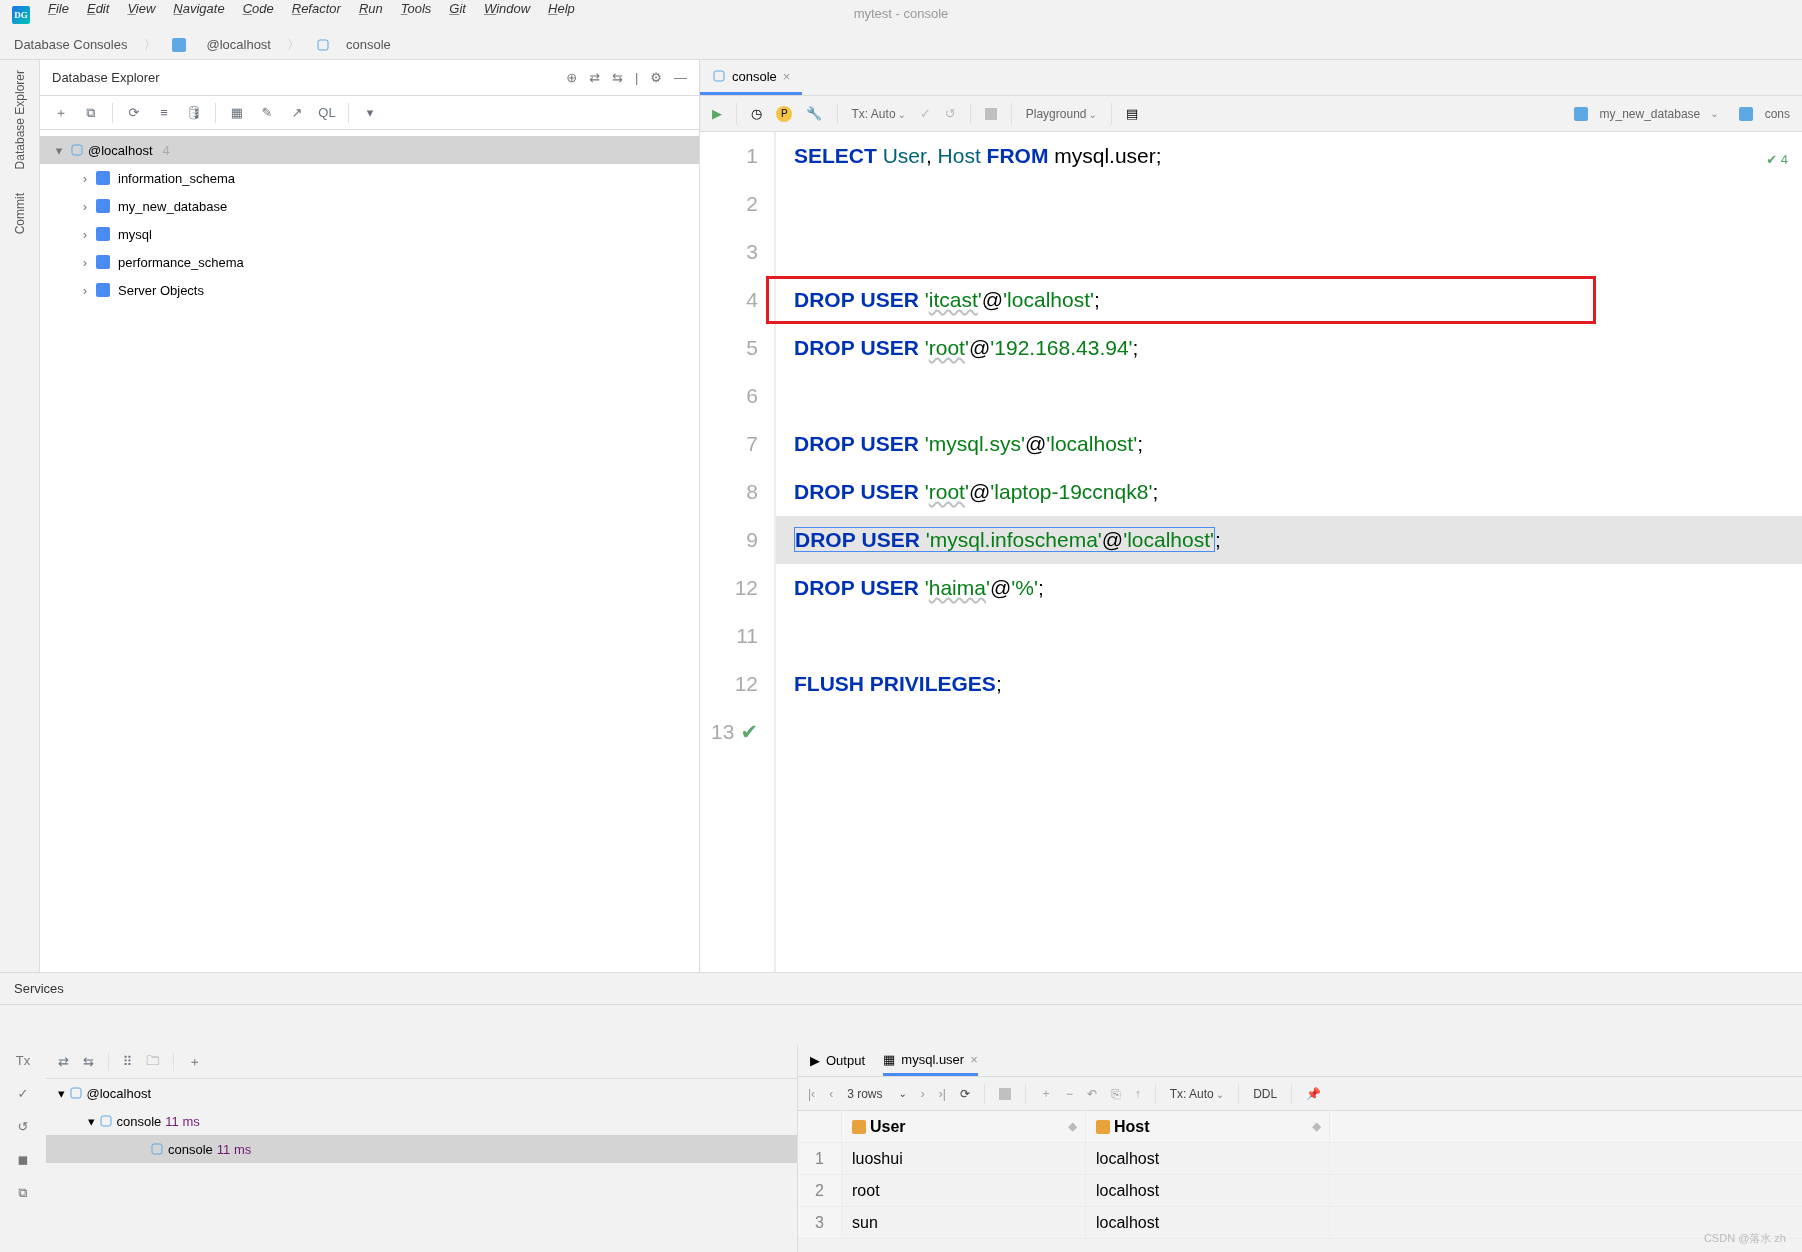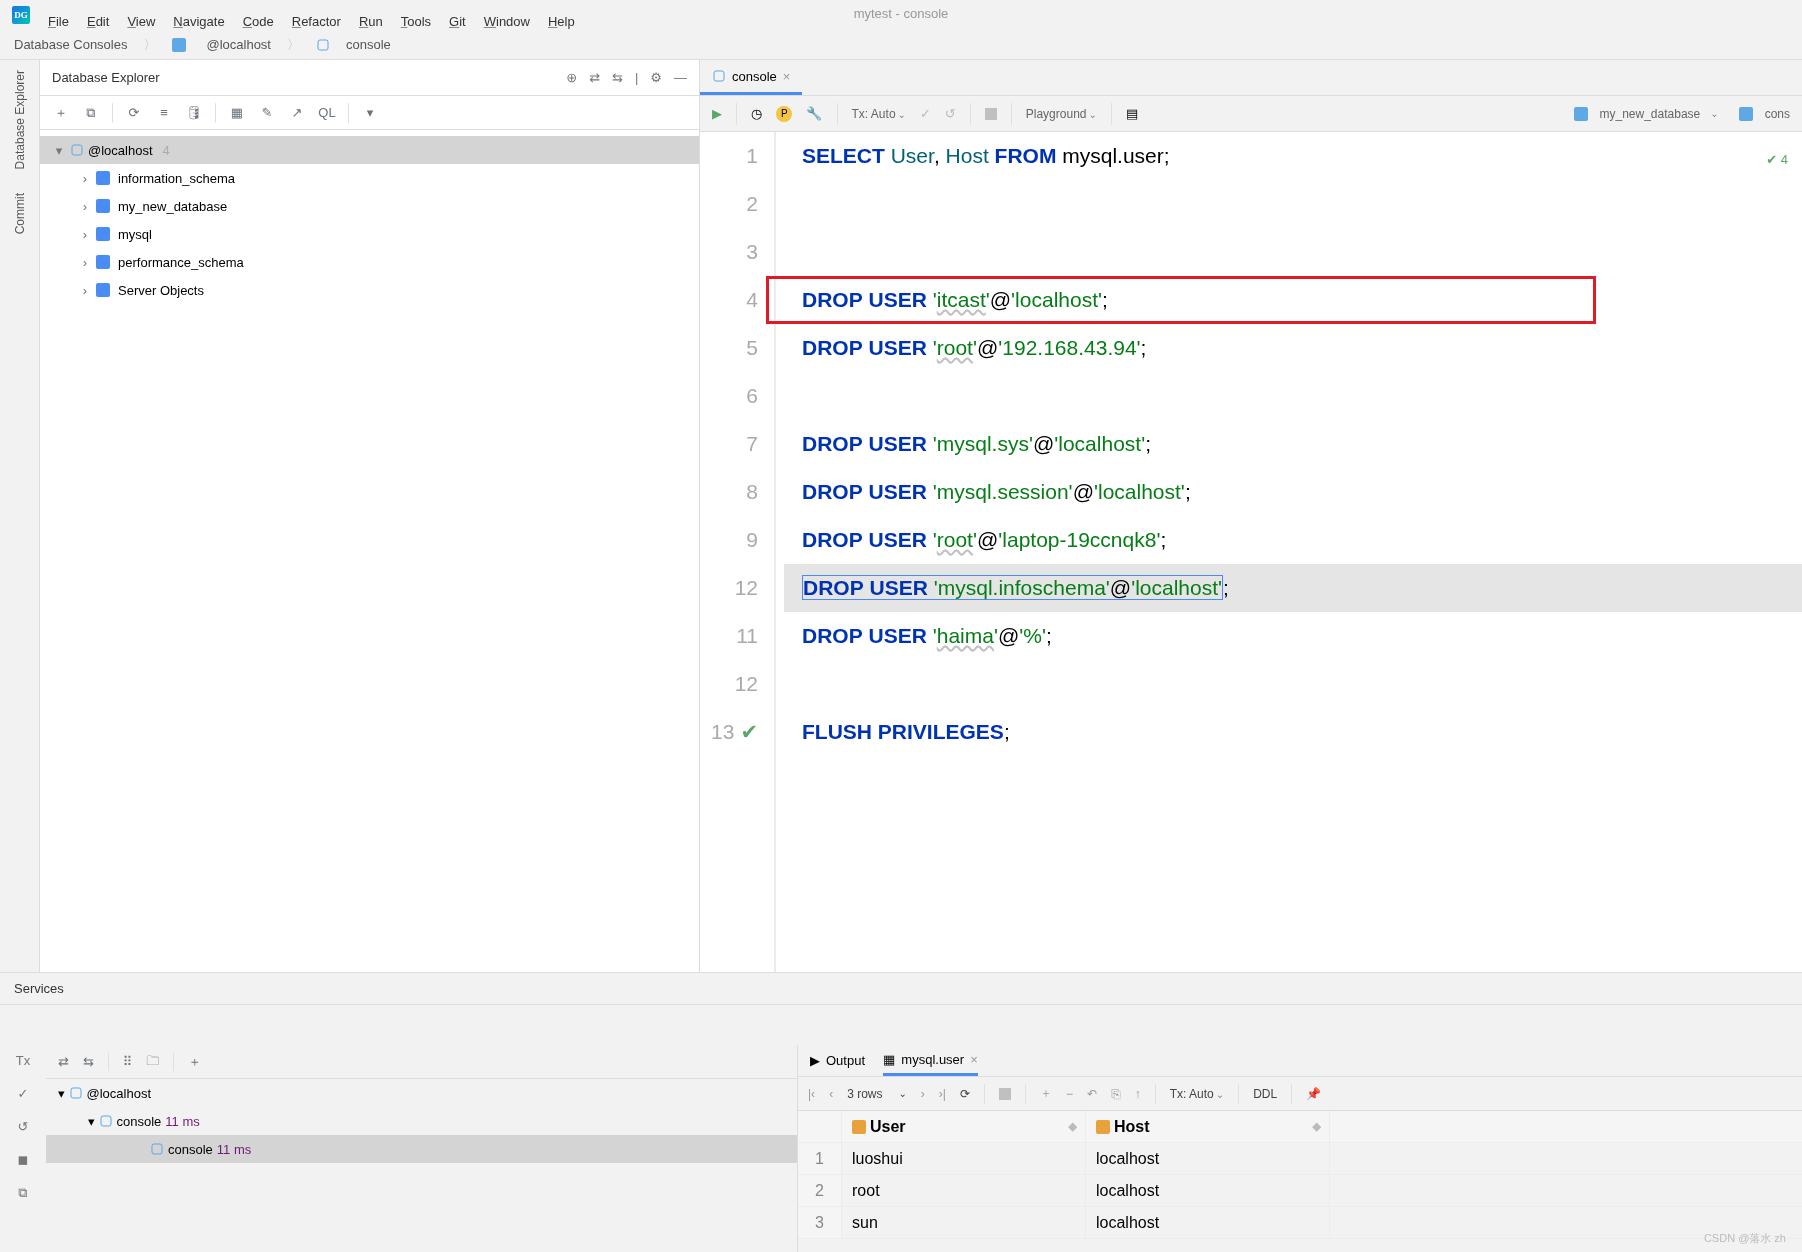--- a/index.html
+++ b/index.html
@@ -1,19 +1,19 @@
 <!DOCTYPE html>
 <html><head>
 <meta charset="utf-8">
 <style>
 * { margin:0; padding:0; box-sizing:border-box; font-family:"Segoe UI",Arial,sans-serif; }
 body { background:#f2f2f2; width:1802px; height:1252px; overflow:hidden; font-size:13px; color:#000; display:flex; flex-direction:column; }
 .titlebar { height:30px; display:flex; align-items:center; padding:0 12px; background:#f2f2f2; gap:6px; }
 .logo { width:18px; height:18px; background:linear-gradient(135deg,#1a73e8,#00c4b4); border-radius:2px; display:inline-flex; align-items:center; justify-content:center; color:#fff; font-size:9px; font-weight:bold;font-family:Liberation Serif, serif; }
-.menubar { height:28px; display:flex; align-items:flex-end; padding:0 12px; gap:18px; }
+.menubar { height:28px; display:flex; align-items:flex-start; padding:0 12px; gap:18px;font-style:italic; }
 .menubar span { color:#333; cursor:default; }
 .menubar .u { text-decoration:underline; text-decoration-color:#888; }
 .wintitle { color:#999; margin-left:auto; margin-right:auto; position:absolute; left:50%; transform:translateX(-50%); top:6px; }
 .breadcrumbs { height:30px; display:flex; align-items:center; padding:0 14px; gap:16px; color:#555; border-bottom:1px solid #dcdcdc; }
 .crumb-sep { color:#bbb; }
 .prefix-icon { width:14px; height:14px; display:inline-block; background:#5fa8e6; border-radius:2px; margin-right:4px; }
 .main { flex:1; display:flex; min-height:0; }
 .left-rails { width:40px; background:#f2f2f2; display:flex; flex-direction:column; align-items:center; padding-top:10px; gap:24px; border-right:1px solid #dcdcdc; }
 .rail-text { writing-mode:vertical-rl; transform:rotate(180deg); color:#555; font-size:12px; display:flex; align-items:center; gap:4px; }
 .db-explorer { width:660px; background:#fff; display:flex; flex-direction:column; border-right:1px solid #dcdcdc; }
@@ -38,21 +38,21 @@
 .run-icon { color:#59a869; }
 .tb-sep { width:1px; height:22px; background:#e0e0e0; }
 .tx { color:#666; font-size:12px; }
 .chev { color:#888; font-size:10px; margin-left:2px; }
 .stop-sq { width:12px; height:12px; background:#c0c0c0; }
 .right-tools { margin-left:auto; display:flex; align-items:center; gap:8px; color:#666; font-size:12px; }
 .editor-area { flex:1; display:flex; font-family:Consolas,Menlo,monospace; font-size:21px; background:#fff; position:relative; }
 .gutter { width:76px; text-align:right; color:#aaa; padding-right:16px; border-right:2px solid #ececec; }
 .gutter div, .code-lines > div { height:48px; line-height:48px; }
 .code-lines { position:relative; flex:1; }
-.code-lines .line { padding-left:18px; white-space:pre;margin-left:8px; }
+.code-lines .line { padding-left:18px; white-space:pre; }
 .kw { color:#0033b3; font-weight:bold; }
 .ident { color:#00627a; }
 .str { color:#067d17; }
 .str.u { text-decoration:underline; text-decoration-color:#c0c0c0; text-decoration-style:wavy; }
 .punct { color:#000; }
 .highlight-box { position:absolute; left:-10px; top:144px; width:830px; height:390px; border:3px solid #e01b24; pointer-events:none; }
 .line-hl { background:#e5e5e5; }
 .sel-span { border:1px solid #4b8bf4; }
 .gutter .ic-check { color:#59a869; display:inline-block; margin-left:6px; }
 .inspection { position:absolute; top:4px; right:14px; color:#59a869; font-size:13px; }
@@ -242,21 +242,20 @@
         </div>
       <div class="code-lines" id="codelines">
         <div class="inspection"><span style="color:#59a869;">✔</span> <span>4</span></div>
       <div class="line"><span class="kw">SELECT</span> <span class="ident">User</span><span class="punct">, </span><span class="ident">Host</span> <span class="kw">FROM</span> mysql.user<span class="punct">;</span></div>
           <div class="line">&nbsp;</div>
           <div class="line">&nbsp;</div>
           <div class="line"><span class="kw">DROP</span> <span class="kw">USER</span> <span class="str">'</span><span class="str u">itcast</span><span class="str">'</span><span class="punct">@</span><span class="str">'localhost'</span><span class="punct">;</span></div>
           <div class="line"><span class="kw">DROP</span> <span class="kw">USER</span> <span class="str">'</span><span class="str u">root</span><span class="str">'</span><span class="punct">@</span><span class="str">'192.168.43.94'</span><span class="punct">;</span></div>
           <div class="line">&nbsp;</div>
           <div class="line"><span class="kw">DROP</span> <span class="kw">USER</span> <span class="str">'mysql.sys'</span><span class="punct">@</span><span class="str">'localhost'</span><span class="punct">;</span></div>
-          <div class="line"><span class="kw">DROP</span> <span class="kw">USER</span> <span class="str">'mysql.session'</span><span class="punct">@</span><span class="str">'localhost'</span><span class="punct">;</span></div>
           <div class="line"><span class="kw">DROP</span> <span class="kw">USER</span> <span class="str">'</span><span class="str u">root</span><span class="str">'</span><span class="punct">@</span><span class="str">'laptop-19ccnqk8'</span><span class="punct">;</span></div>
           <div class="line line-hl"><span class="sel-span"><span class="kw">DROP</span> <span class="kw">USER</span> <span class="str">'mysql.infoschema'</span><span class="punct">@</span><span class="str">'localhost'</span></span><span class="punct">;</span></div>
           <div class="line"><span class="kw">DROP</span> <span class="kw">USER</span> <span class="str">'</span><span class="str u">haima</span><span class="str">'</span><span class="punct">@</span><span class="str">'%'</span><span class="punct">;</span></div>
           <div class="line">&nbsp;</div>
           <div class="line"><span class="kw">FLUSH</span> <span class="kw">PRIVILEGES</span><span class="punct">;</span></div>
           <div class="highlight-box"></div>
         </div>
     </div>
   </div>
 </div>

